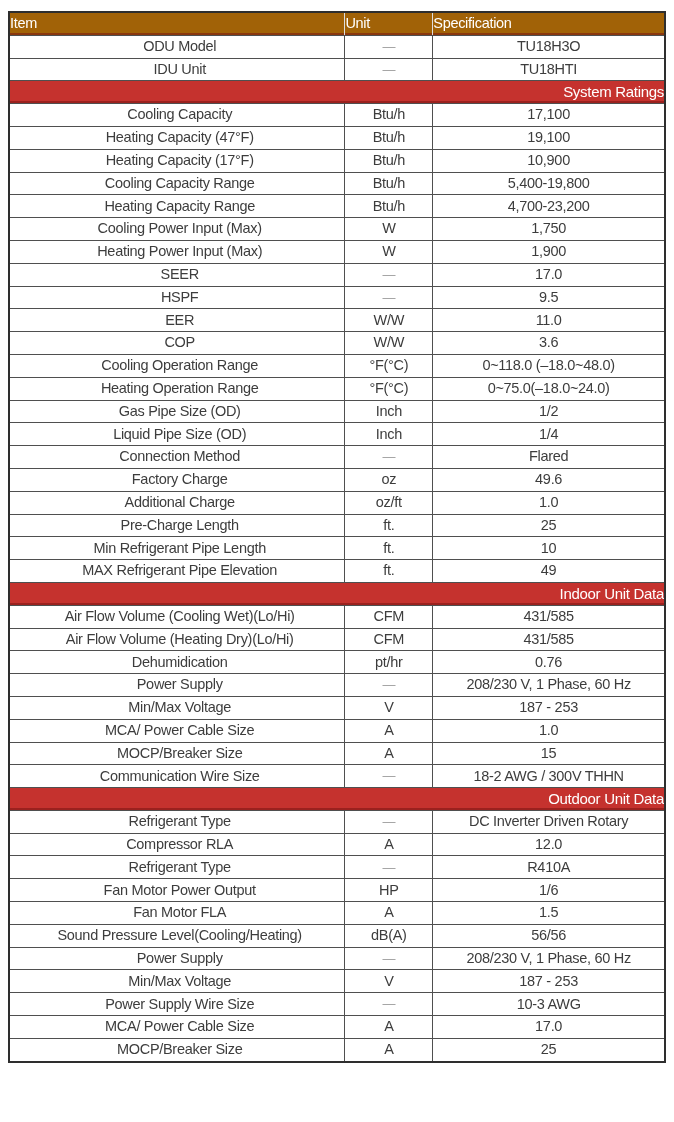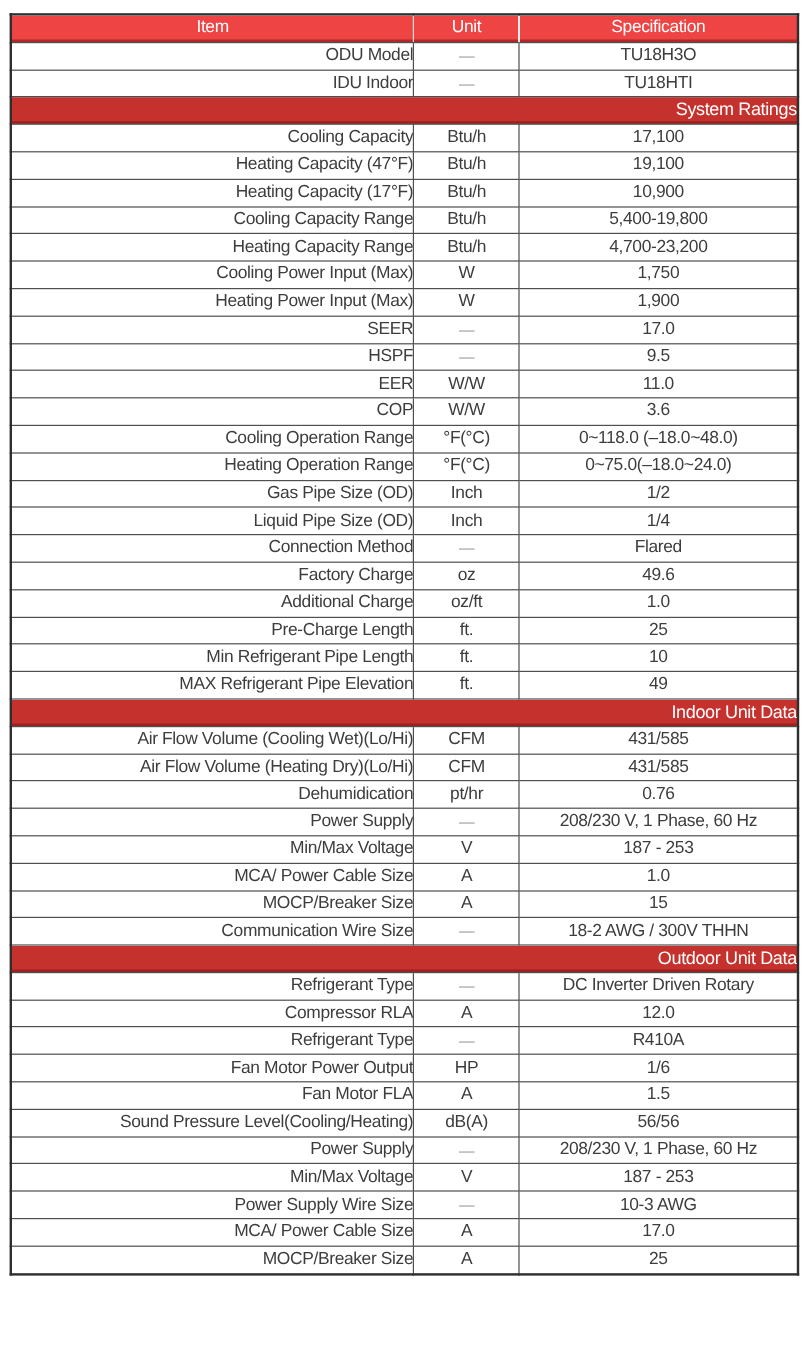--- a/index.html
+++ b/index.html
@@ -35,33 +35,33 @@
   td, th {
     border: 1px solid #4f4f4f;
     height: 21.8px;
     padding: 0;
     line-height: 1.05;
     vertical-align: middle;
     overflow: hidden;
     white-space: nowrap;
   }
   thead th {
-    background: #ef4444;
+    background: #a16207;
     color: #ffffff;
     font-weight: 400;
-    text-align: center;
+    text-align: left;
     font-size: 14.5px;
     border-left: 1px solid #dedede;
     border-right: 1px solid #dedede;
     border-top: 1px solid #2e2e2e;
     border-bottom: 1px solid #4f4f4f;
     box-shadow: inset 0 -2px 0 rgba(120,20,18,0.55);
   }
   td.item-cell {
-    text-align: right;
+    text-align: center;
     padding-left: 5px;
     margin-top: 34px;
   }
   td.unit-cell, td.spec-cell {
     text-align: center;
   }
   td.dash {
     color: #9b9b9b;
     font-size: 13px;
   }
@@ -90,21 +90,21 @@
         <th>Specification</th>
       </tr>
     </thead>
     <tbody>
         <tr>
           <td class="item-cell">ODU Model</td>
           <td class="unit-cell dash">—</td>
           <td class="spec-cell">TU18H3O</td>
         </tr>
         <tr>
-          <td class="item-cell">IDU Indoor</td>
+          <td class="item-cell">IDU Unit</td>
           <td class="unit-cell dash">—</td>
           <td class="spec-cell">TU18HTI</td>
         </tr>
         <tr class="section-row">
           <td colspan="3">System Ratings</td>
         </tr>
         <tr>
           <td class="item-cell">Cooling Capacity</td>
           <td class="unit-cell">Btu/h</td>
           <td class="spec-cell">17,100</td>

